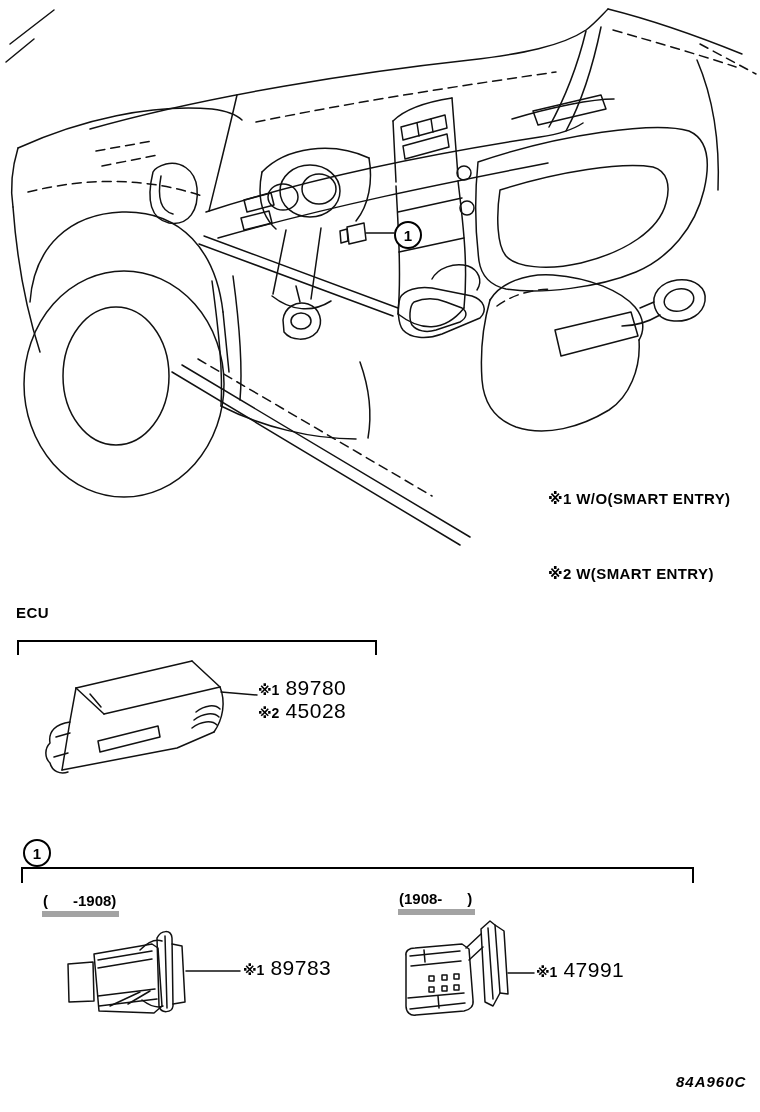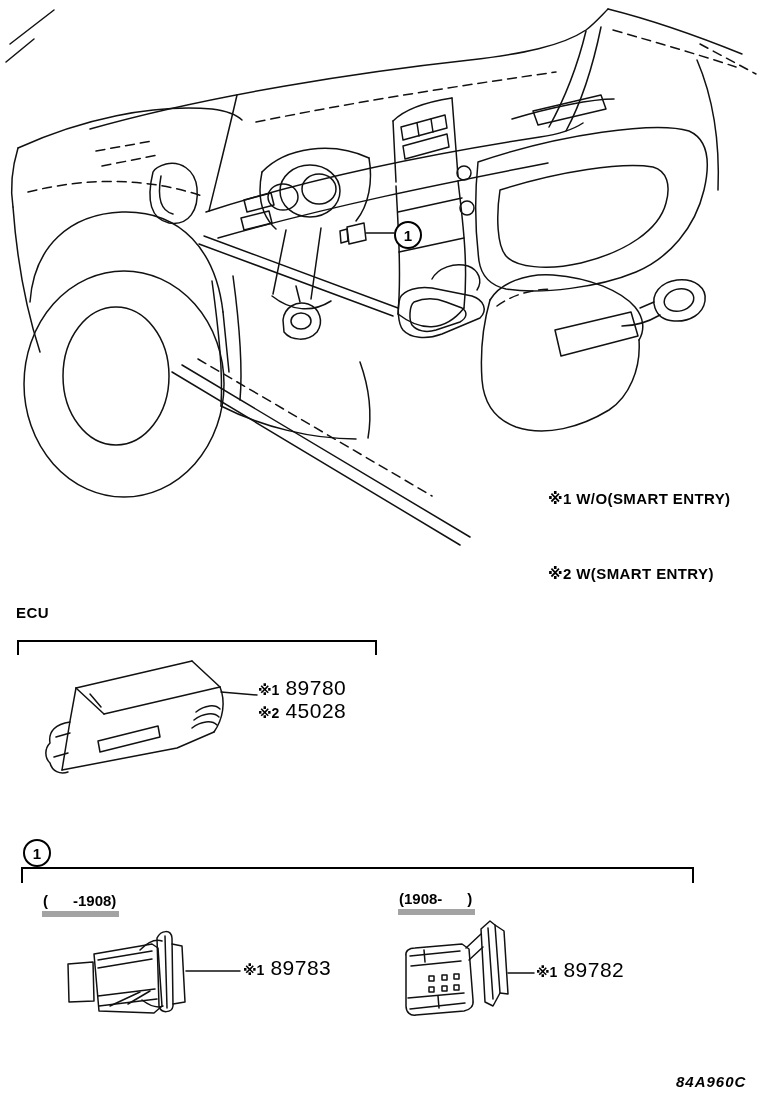--- a/index.html
+++ b/index.html
@@ -238,18 +238,18 @@
 
   <div class="txt daterange dr-early">(      -1908)</div>
   <div class="txt daterange dr-late">(1908-      )</div>
 
   <div class="part-row row-89783">
     <span class="marker">※1</span>
     <span class="number">89783</span>
   </div>
   <div class="part-row row-89782">
     <span class="marker">※1</span>
-    <span class="number">89782</span>
+    <span class="number">47991</span>
   </div>
 
   <div class="txt figcode">84A960C</div>
 
 </div>
 
 </body></html>

